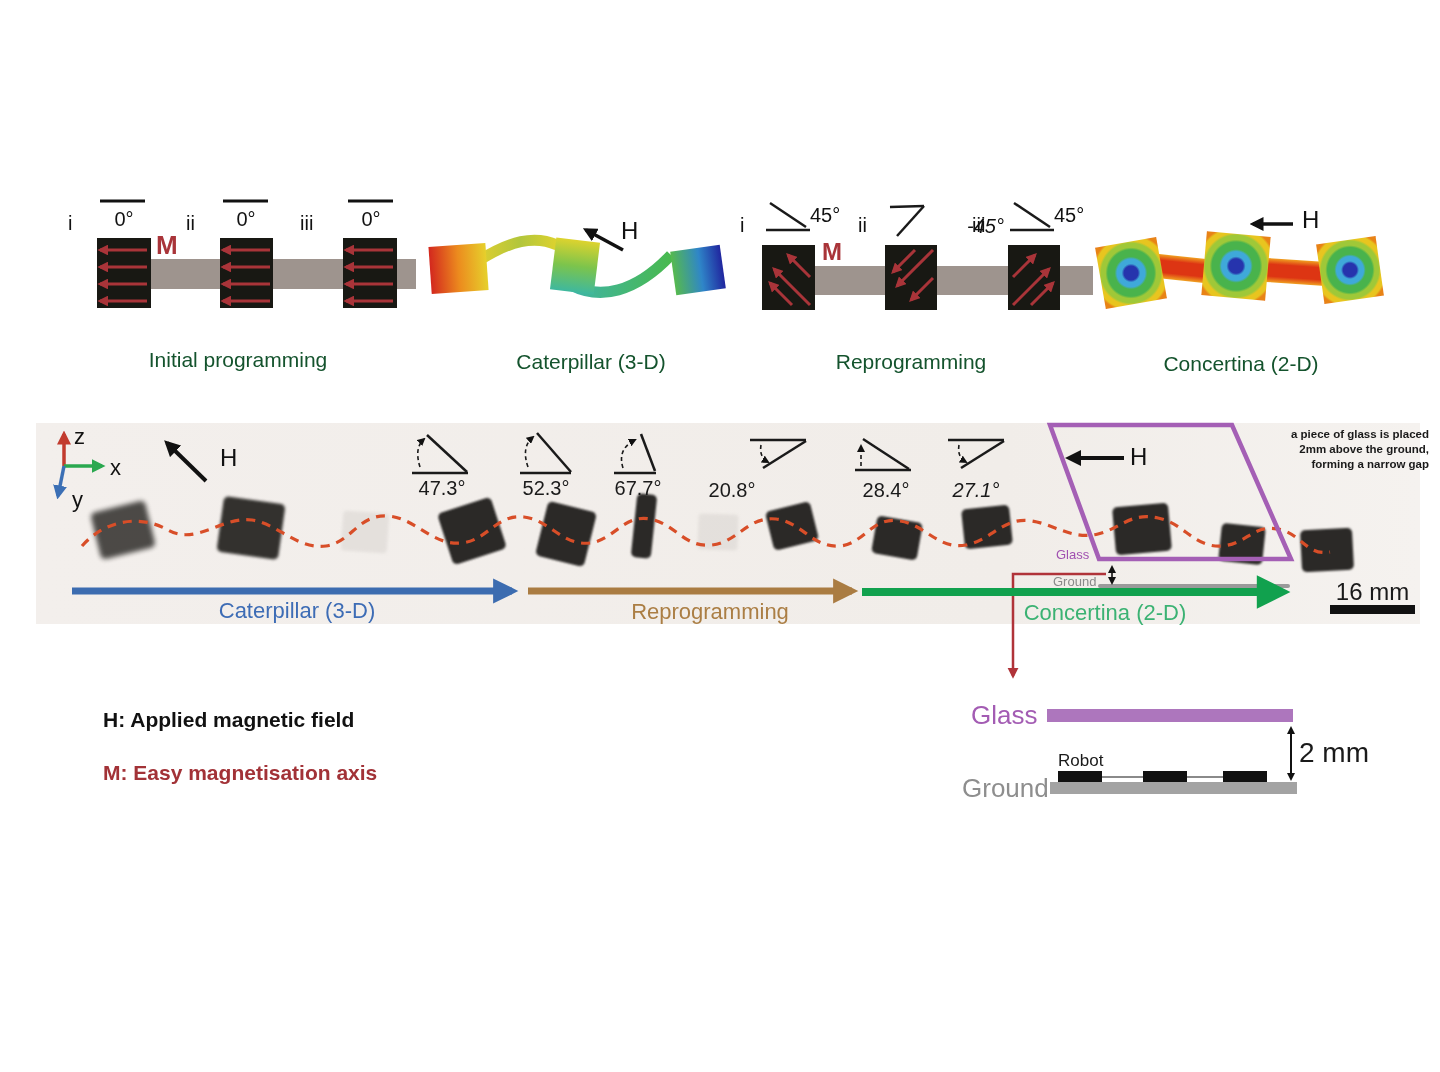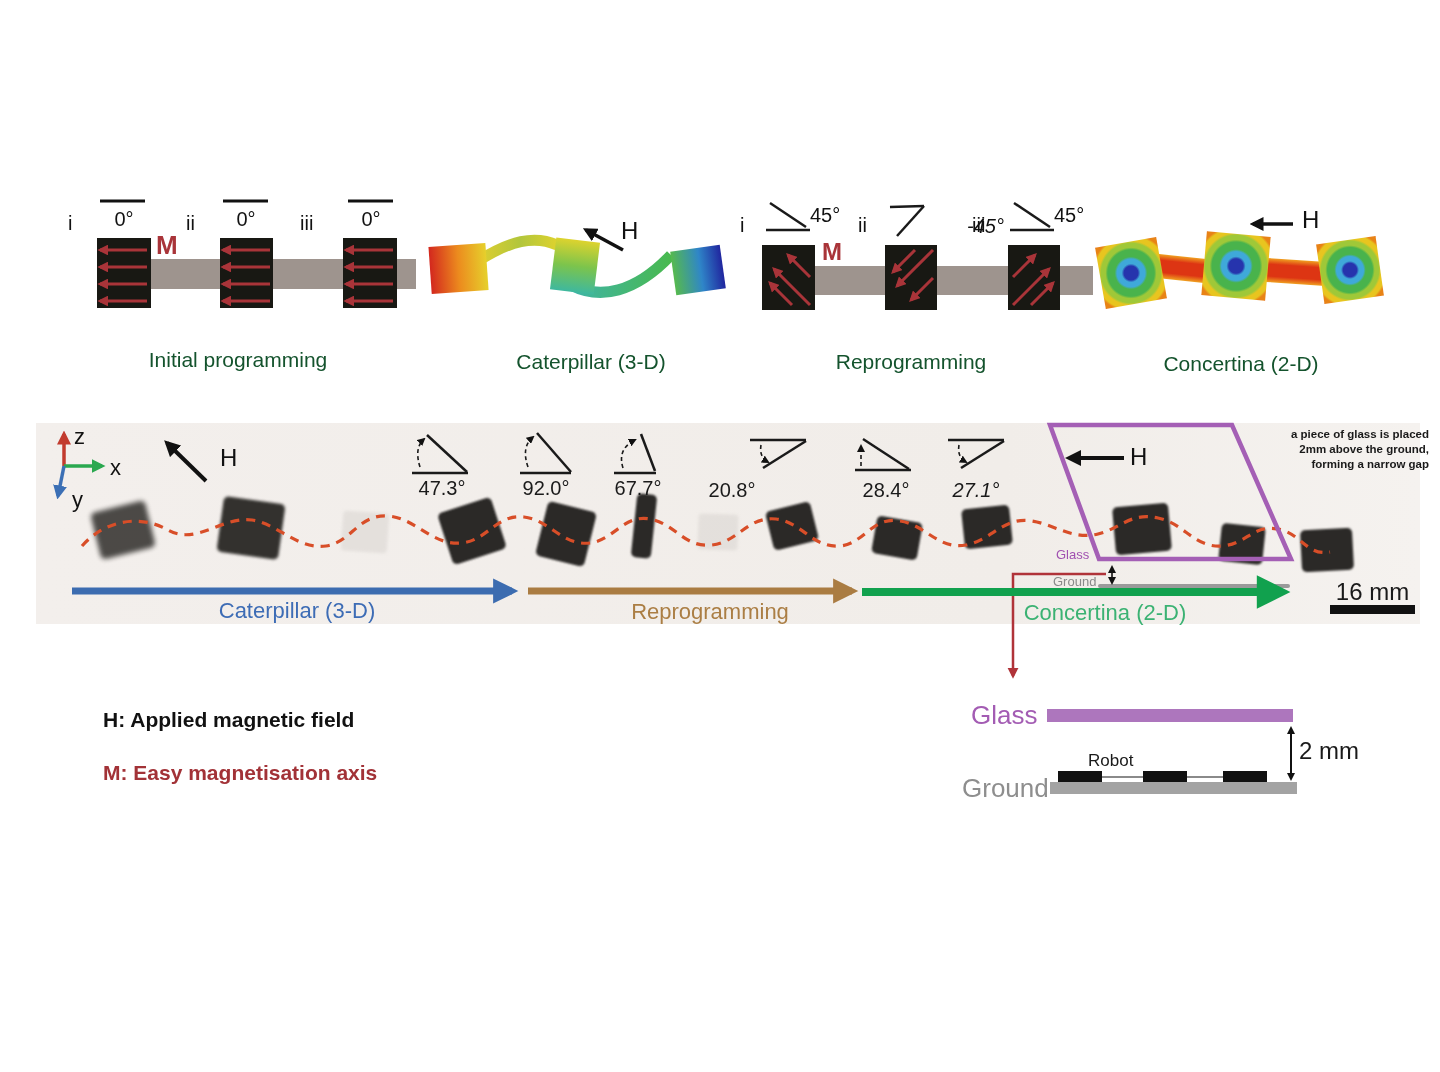--- a/index.html
+++ b/index.html
@@ -314,21 +314,21 @@
       <line x1="1187" y1="777" x2="1223" y2="777"></line>
     </g>
   </svg>
 
   <div class="t axislabel txt" style="left:74px;top:424px;">z</div>
   <div class="t axislabel txt" style="left:110px;top:455px;">x</div>
   <div class="t axislabel txt" style="left:72px;top:487px;">y</div>
   <div class="t hlabel txt" style="left:220px;top:444px;">H</div>
 
   <div class="t tilt ctr txt" style="left:410px;top:477px;width:64px;">47.3°</div>
-  <div class="t tilt ctr txt" style="left:514px;top:477px;width:64px;">92.0°</div>
+  <div class="t tilt ctr txt" style="left:514px;top:477px;width:64px;">52.3°</div>
   <div class="t tilt ctr txt" style="left:606px;top:477px;width:64px;">67.7°</div>
   <div class="t tilt ctr txt" style="left:700px;top:479px;width:64px;">20.8°</div>
   <div class="t tilt ctr txt" style="left:854px;top:479px;width:64px;">28.4°</div>
   <div class="t tilt ctr txt" style="left:944px;top:479px;width:64px;font-style:italic;">27.1°</div>
 
   <div class="t hlabel txt" style="left:1130px;top:443px;">H</div>
   <div class="note" style="left:1261px;top:427px;">a piece of glass is placed 2mm above the ground, forming a narrow gap</div>
   <div class="t minilabel txt" style="left:1056px;top:547px;color:#a050b0;">Glass</div>
   <div class="t minilabel txt" style="left:1053px;top:574px;color:#8a8a8a;">Ground</div>
 
@@ -338,22 +338,22 @@
 
   <div class="t ctr txt" style="left:1330px;top:578px;width:85px;font-size:24px;">16 mm</div>
   <div class="scalebar" style="left:1330px;top:605px;width:85px;height:9px;z-index:40;"></div>
 
   <div class="t legend" style="left:62px;top:708px;color:#111;">H: Applied magnetic field</div>
   <div class="t legend" style="left:62px;top:761px;color:#a23237;">M: Easy magnetisation axis</div>
 
   <div>
     <div class="t gaptext" style="left:971px;top:700px;color:#a35cb3;">Glass</div>
     <div class="abs" style="left:1047px;top:709px;width:246px;height:13px;background:#ad76bd;"></div>
-    <div class="t" style="left:1299px;top:737px;font-size:24px;">2 mm</div>
-    <div class="t" style="left:1058px;top:751px;font-size:17px;margin-left:30px;">Robot</div>
+    <div class="t" style="left:1299px;top:737px;font-size:28px;">2 mm</div>
+    <div class="t" style="left:1058px;top:751px;font-size:17px;">Robot</div>
     <div class="abs" style="left:1058px;top:771px;width:44px;height:12px;background:#111;"></div>
     <div class="abs" style="left:1143px;top:771px;width:44px;height:12px;background:#111;"></div>
     <div class="abs" style="left:1223px;top:771px;width:44px;height:12px;background:#111;"></div>
     <div class="abs" style="left:1050px;top:782px;width:247px;height:12px;background:#a3a3a3;"></div>
     <div class="t gaptext" style="left:962px;top:773px;color:#8e8e8e;">Ground</div>
   </div>
 
 </div>
 
 </body></html>

